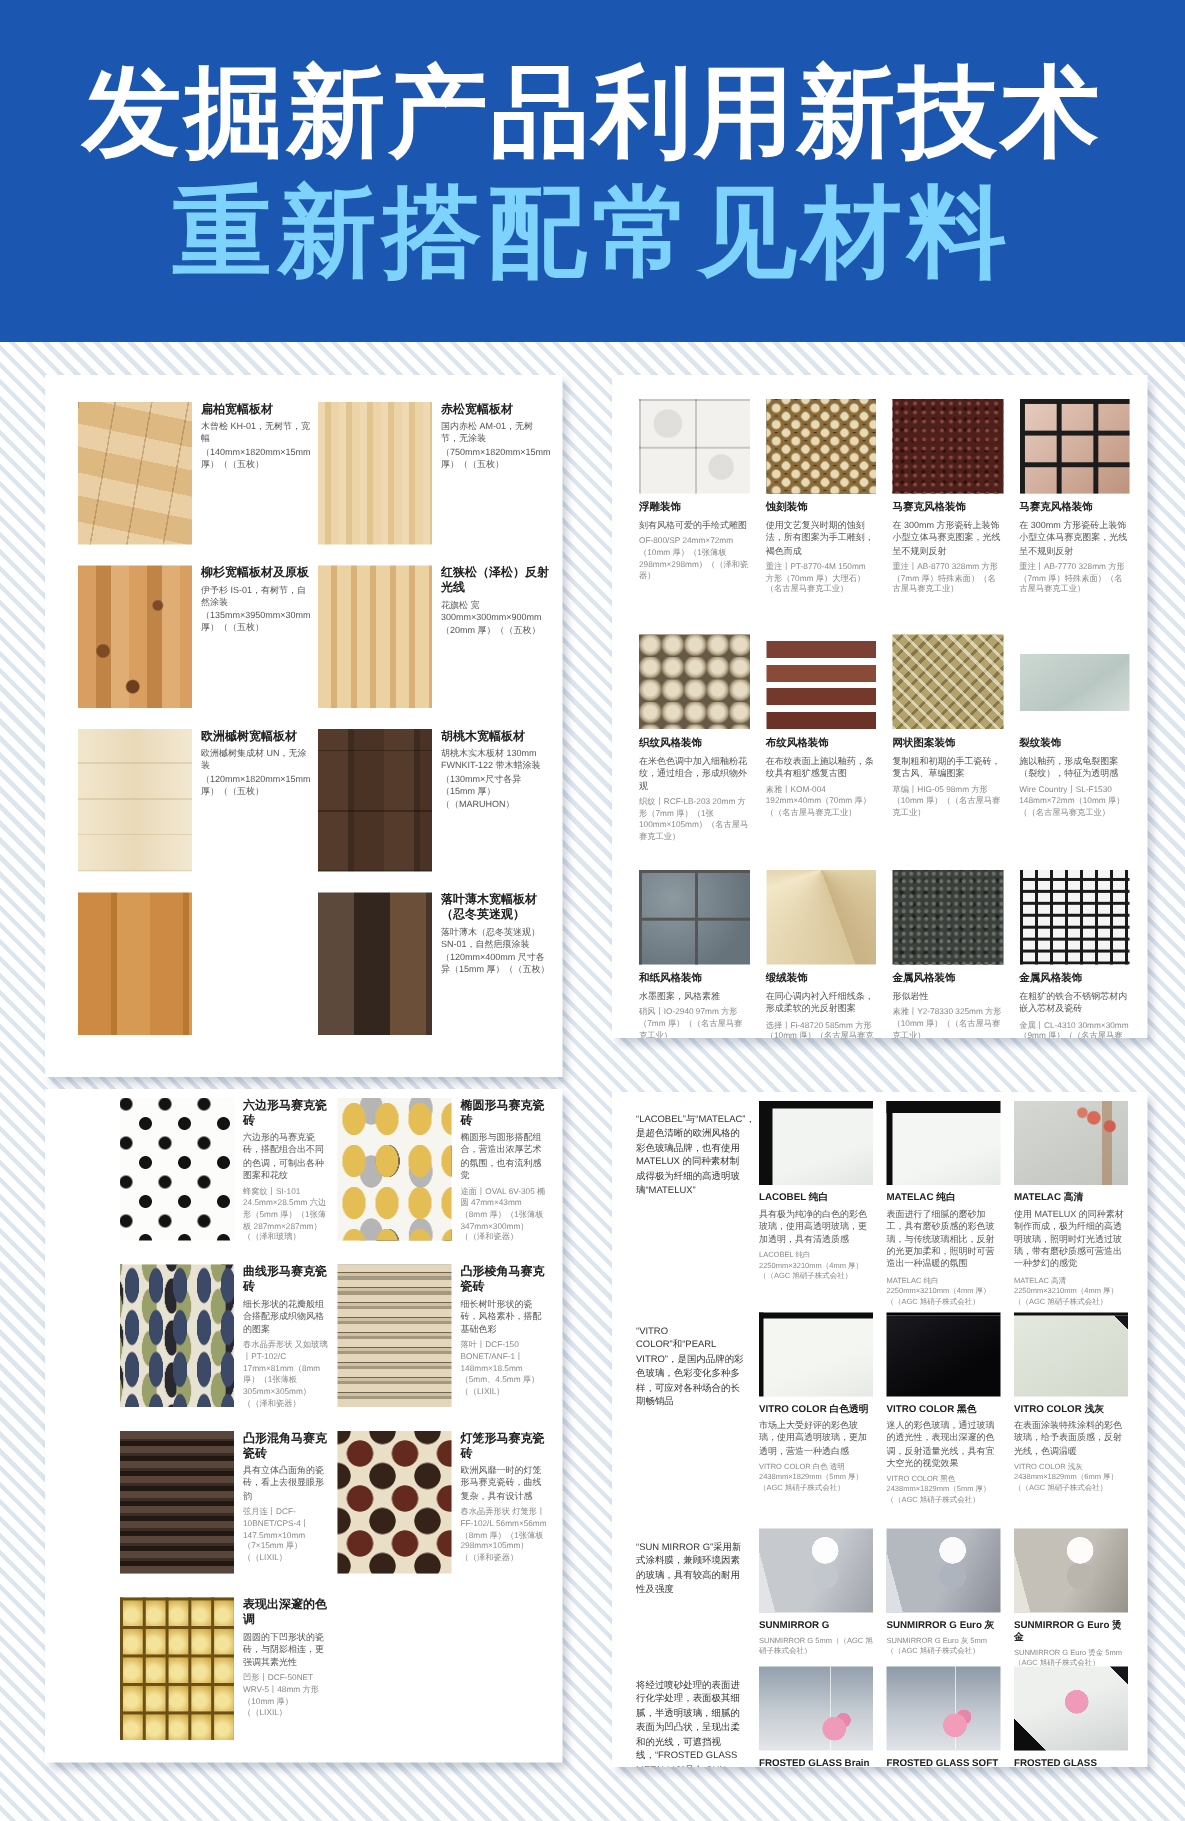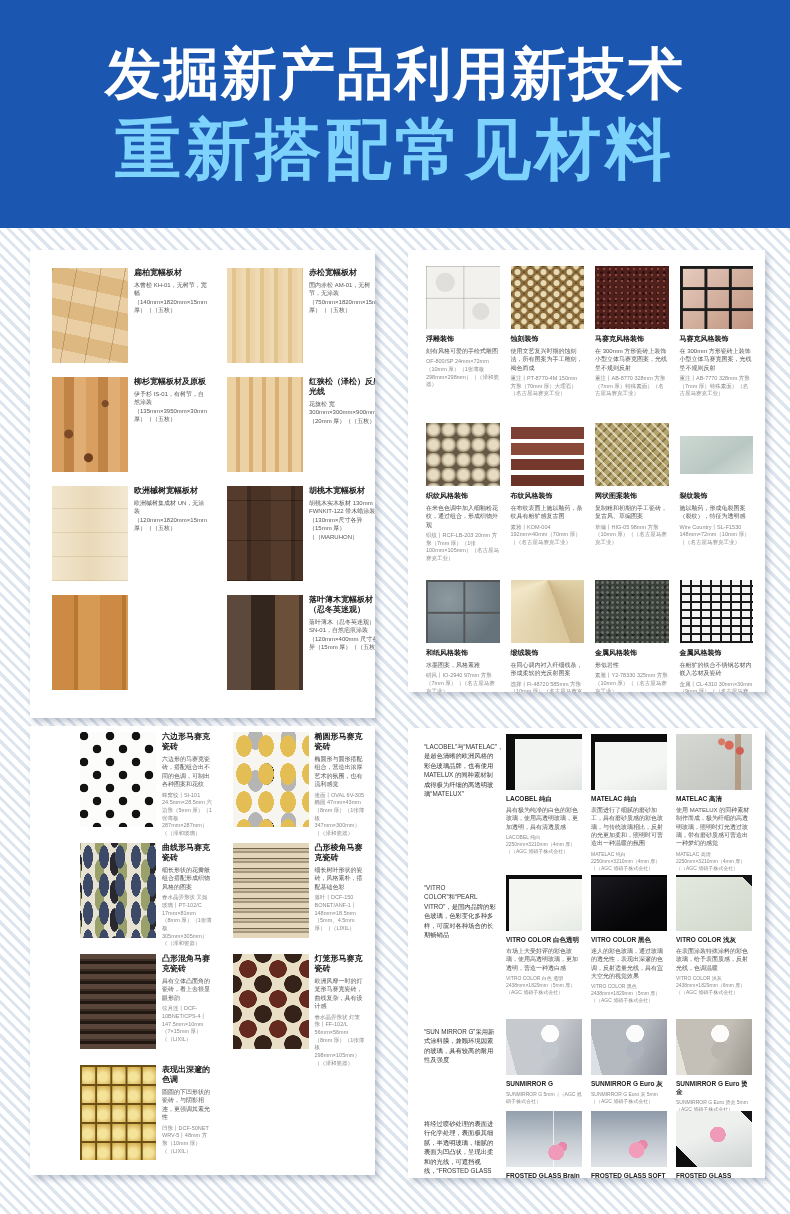--- a/index.html
+++ b/index.html
@@ -6,30 +6,30 @@
   body{
     width:790px;height:1214px;overflow:hidden;position:relative;
     font-family:"Liberation Sans","DejaVu Sans",sans-serif;
     background:repeating-linear-gradient(45deg,#ffffff 0 5px,#dde5ef 5px 8px);
   }
   
   .header{
     position:absolute;left:0;top:0;width:790px;height:228px;background:#1b56b1;
     display:flex;flex-direction:column;align-items:center;justify-content:center;gap:14px;
   }
-  .header .l1{font-size:56px;font-weight:900;color:#ffffff;letter-spacing:2px;line-height:1;}
+  .header .l1{font-size:66px;font-weight:900;color:#ffffff;letter-spacing:2px;line-height:1;}
   .header .l2{font-size:66px;font-weight:900;color:#7dd3fc;letter-spacing:4px;line-height:1;}
   
   .panel{position:absolute;background:#ffffff;box-shadow:3px 4px 6px rgba(50,70,100,.28);overflow:hidden;}
   #panel-wood  {left:30px; top:250px; width:345px; height:468px; padding:18px 10px 0 22px;box-sizing:border-box;}
   #panel-tile  {left:408px;top:250px; width:357px; height:442px; padding:16px 12px 0 18px;box-sizing:border-box;}
   #panel-mosaic{left:30px; top:726px; width:345px; height:449px; padding:6px 10px 0 18px;box-sizing:border-box;}
   #panel-glass {left:408px;top:728px; width:357px; height:450px; padding:6px 10px 0 16px;box-sizing:border-box;}
   
-  .grid2{display:grid;grid-template-columns:1fr 1fr;column-gap:20px;}
+  .grid2{display:grid;grid-template-columns:1fr 1fr;column-gap:5px;}
   #panel-wood  .grid2{grid-auto-rows:109px;}
   #panel-mosaic .grid2{grid-auto-rows:111px;padding-left:32px;}
   .cell2{display:flex;gap:6px;}
   .ph{width:76px;height:95px;flex:none;}
   .txt{flex:1;min-width:0;}
   .t{font-size:8px;font-weight:bold;color:#222;line-height:1.25;margin-bottom:3px;}
   .d{font-size:6px;color:#555;line-height:1.4;margin-bottom:3px;}
   .s{font-size:5.5px;color:#888;line-height:1.4;}
   
   .grid4{display:grid;grid-template-columns:repeat(4,1fr);column-gap:11px;grid-auto-rows:157px;}

